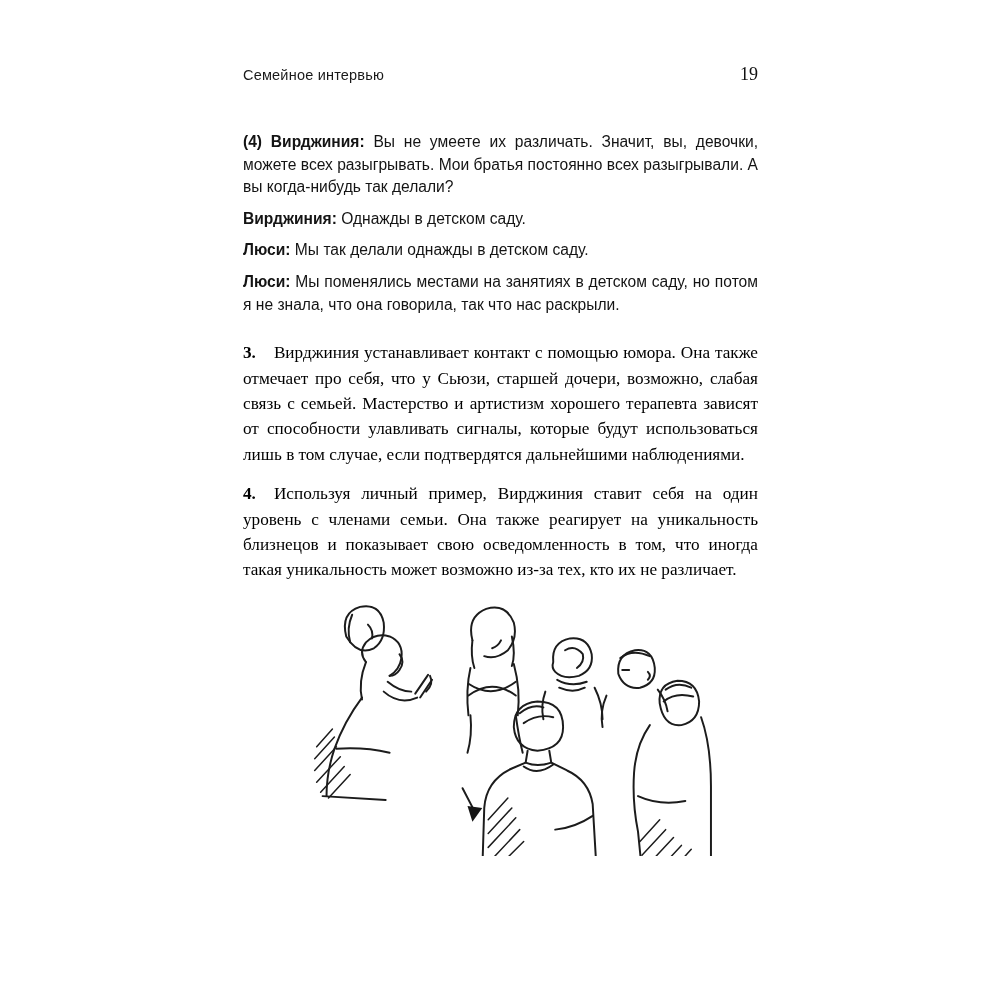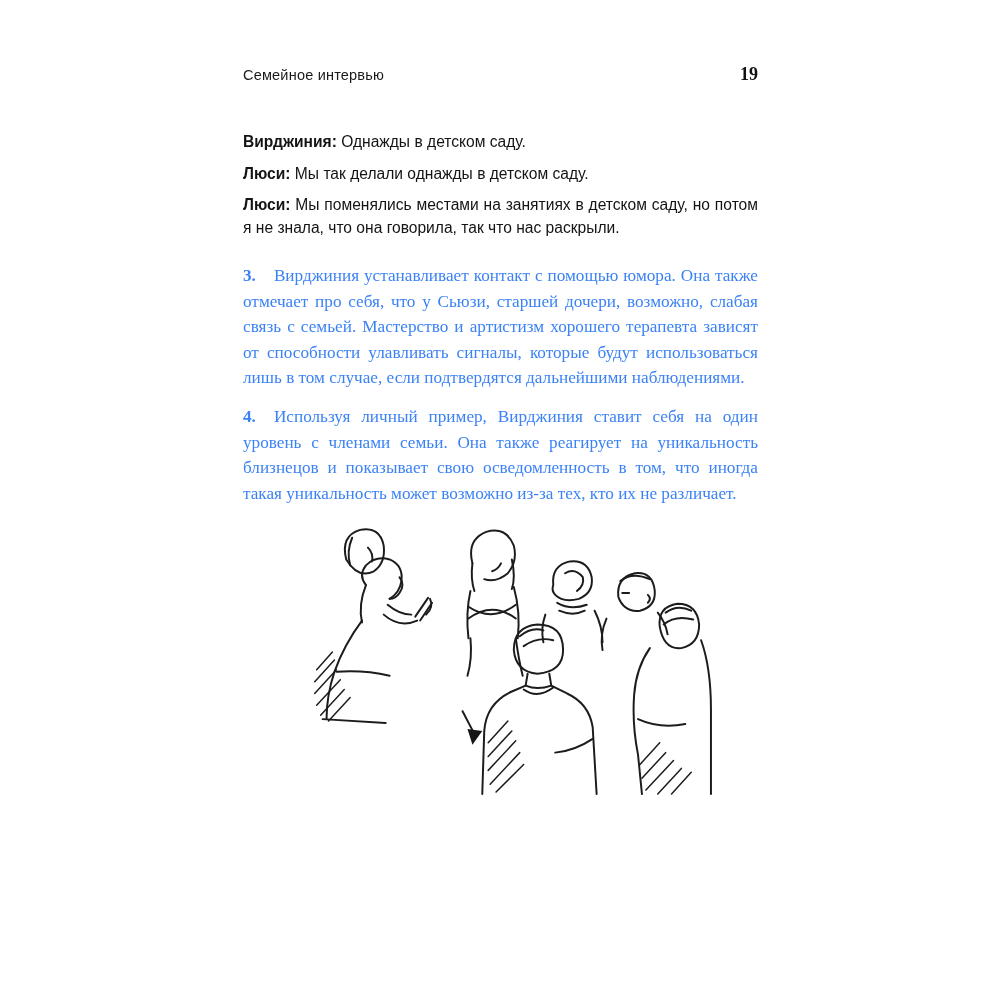--- a/index.html
+++ b/index.html
@@ -26,21 +26,21 @@
   }
   .running-title {
     font-family: "Liberation Sans", sans-serif;
     font-size: 14.5px;
     letter-spacing: 0.2px;
     color: #1a1a1a;
   }
   .page-num {
     font-family: "Liberation Serif", serif;
     font-size: 18px;
-    font-weight: bold;
+    font-weight: normal;
     color: #111;
   }
   .content {
     position: absolute;
     top: 131px;
     left: 243px;
     width: 515px;
   }
   p.dlg {
     font-family: "Liberation Sans", sans-serif;
@@ -55,21 +55,21 @@
   }
   .notes {
     margin-top: 24px;
   }
   p.note {
     font-family: "Liberation Serif", serif;
     font-size: 17.2px;
     line-height: 25.4px;
     text-align: justify;
     margin: 0 0 14px 0;
-    color: #3b82f6;
+    color: #000000;
   }
   p.note b.num {
     font-weight: bold;
     padding-right: 18px;
   }
   figure.illo {
     margin: 14px 0 0 0;
     padding: 0;
     text-align: center;
   }
@@ -84,20 +84,21 @@
 
   <header class="pagehead">
     <span class="running-title">Семейное интервью</span>
     <span class="page-num">19</span>
   </header>
 
   <section class="content">
 
 
 
+    <p class="dlg"><b class="spk">(4) Вирджиния:</b> <span>Вы не умеете их различать. Значит, вы, девочки, можете всех разыгрывать. Мои братья постоянно всех разыгрывали. А вы когда-нибудь так делали?</span></p>
 
     <p class="dlg"><b class="spk">Вирджиния:</b> <span>Однажды в детском саду.</span></p>
 
     <p class="dlg"><b class="spk">Люси:</b> <span>Мы так делали однажды в детском саду.</span></p>
 
     <p class="dlg"><b class="spk">Люси:</b> <span>Мы поменялись местами на занятиях в детском саду, но потом я не знала, что она говорила, так что нас раскрыли.</span></p>
 
     <div class="notes">
       <p class="note"><b class="num">3.</b><span>Вирджиния устанавливает контакт с помощью юмора. Она также отмечает про себя, что у Сьюзи, старшей дочери, возможно, слабая связь с семьей. Мастерство и артистизм хорошего терапевта зависят от способности улавливать сигналы, которые будут использоваться лишь в том случае, если подтвердятся дальнейшими наблюдениями.</span></p>
       <p class="note"><b class="num">4.</b><span>Используя личный пример, Вирджиния ставит себя на один уровень с членами семьи. Она также реагирует на уникальность близнецов и показывает свою осведомленность в том, что иногда такая уникальность может возможно из-за тех, кто их не различает.</span></p>

